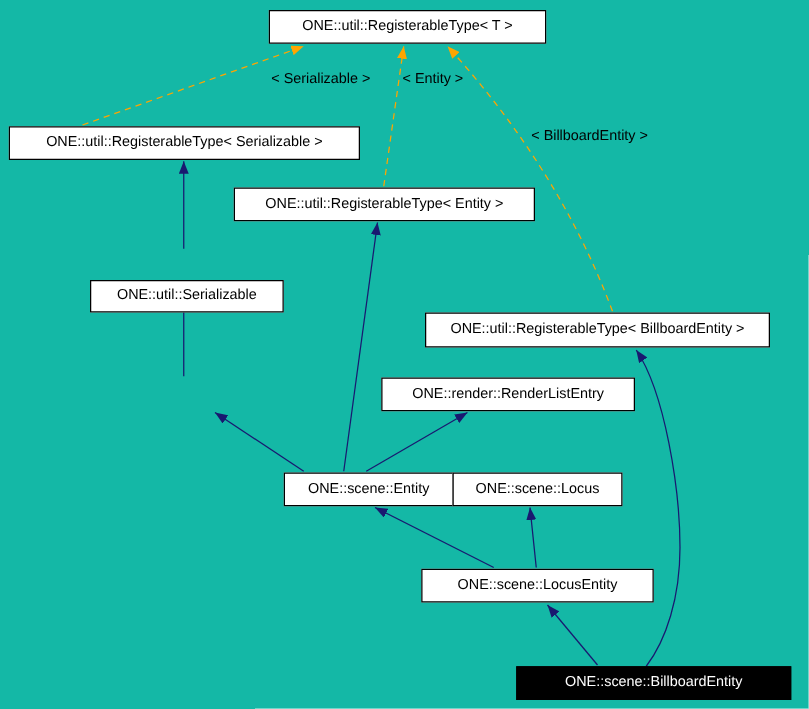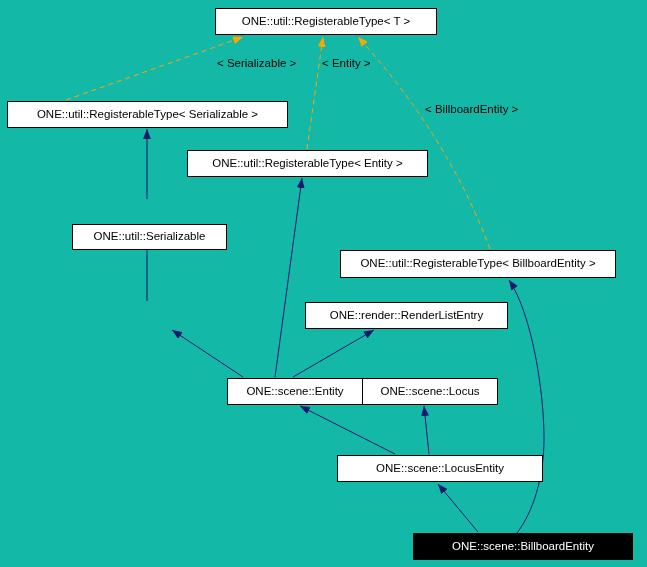--- a/index.html
+++ b/index.html
@@ -101,21 +101,21 @@
 
   <div class="node" style="left:340px; top:250px; width:276px; height:28px;">ONE::util::RegisterableType&lt; BillboardEntity &gt;</div>
 
 
   <div class="node" style="left:305px; top:302px; width:203px; height:27px;text-align:right;">ONE::render::RenderListEntry</div>
 
   <div class="node" style="left:202px; top:378px; width:136px; height:27px;margin-left:25px;">ONE::scene::Entity</div>
 
   <div class="node" style="left:362px; top:378px; width:136px; height:27px;">ONE::scene::Locus</div>
 
-  <div class="node" style="left:337px; top:455px; width:206px; height:27px;">ONE::scene::LocusEntity</div>
+  <div class="node" style="left:337px; top:455px; width:186px; height:27px;">ONE::scene::LocusEntity</div>
 
   <div class="node focus" style="left:413px; top:533px; width:220px; height:27px;text-align:right;">ONE::scene::BillboardEntity</div>
 
   <div class="edge-label" style="left:217px; top:57px;">&lt; Serializable &gt;</div>
 
   <div class="edge-label" style="left:322px; top:57px;">&lt; Entity &gt;</div>
 
   <div class="edge-label" style="left:425px; top:103px;">&lt; BillboardEntity &gt;</div>
 
 </div>

